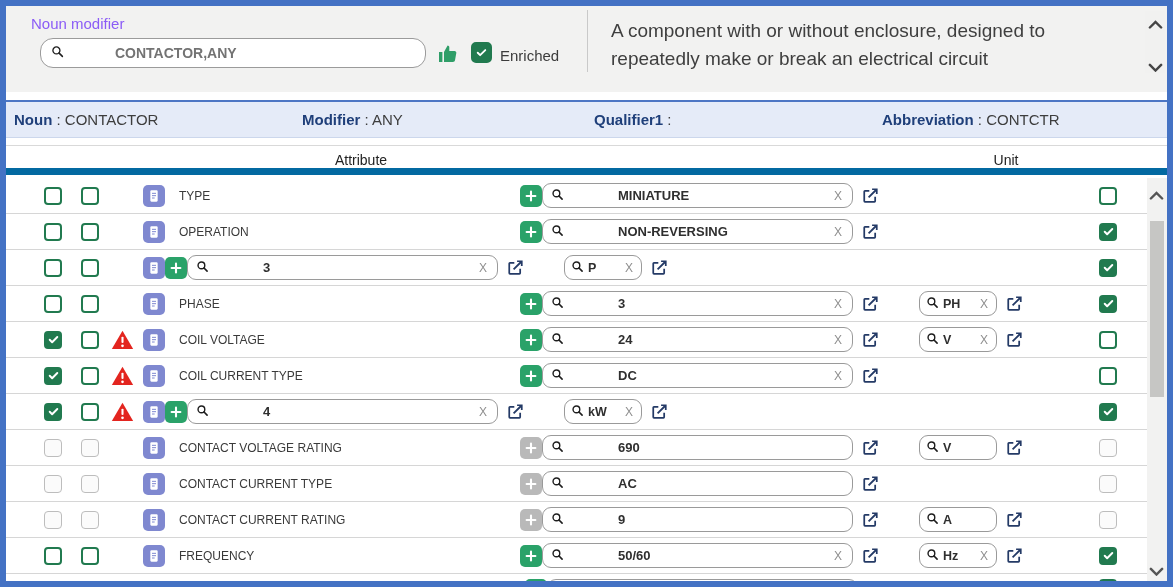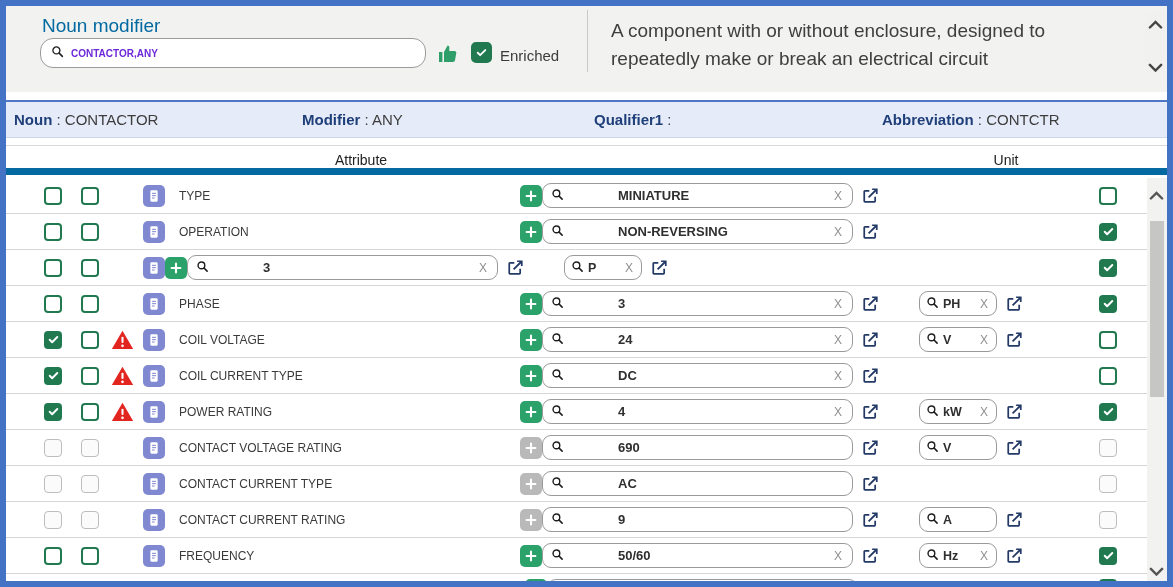--- a/index.html
+++ b/index.html
@@ -5,27 +5,27 @@
   html,body{margin:0;padding:0;background:#fff;}
   *{box-sizing:border-box;}
   .frame{
     position:relative;width:1173px;height:587px;
     border:6px solid var(--accent-blue);
     background:#fff;overflow:hidden;
     font-family:"Liberation Sans", sans-serif;color:#333;
   }
   
   .top{position:absolute;top:0;left:0;right:0;height:86px;background:#f2f2f1;}
-  .nm-label{position:absolute;left:36px;top:9px;font-size:19px;color:#0369a1;}
+  .nm-label{position:absolute;left:25px;top:9px;font-size:15px;color:#8b5cf6;}
   .search-box{
     position:absolute;left:34px;top:32px;width:386px;height:30px;
     background:#fff;border:1px solid #9b9b9b;border-radius:13px;
     display:flex;align-items:center;padding:0 10px;gap:7px;
   }
-  .search-box .val{font-size:10px;font-weight:700;color:#6d28d9;}
+  .search-box .val{font-size:14px;font-weight:700;color:#737373;margin-left:44px;}
   .thumb{position:absolute;left:431px;top:36px;width:24px;height:24px;color:#2f9e68;}
   .encb{position:absolute;left:465px;top:36px;}
   .en-label{position:absolute;left:494px;top:41px;font-size:15px;color:#3c3c3c;}
   .tdivider{position:absolute;left:581px;top:4px;width:1px;height:62px;background:#c9c9c9;}
   .descr{
     position:absolute;left:605px;top:11px;width:500px;
     font-size:19px;line-height:1.45;color:#3f3f3f;
   }
   .dscroll{position:absolute;right:2px;top:5px;width:20px;height:62px;background:#f1f1f0;
     display:flex;flex-direction:column;justify-content:space-between;align-items:center;padding:4px 0;}
@@ -436,21 +436,20 @@
           </svg>
         </span>
         <span class="doc">
           <svg viewBox="0 0 24 24">
             <rect x="6.5" y="3.5" width="11" height="17" rx="1.6" fill="#fff"></rect>
             <line x1="9" y1="8" x2="15" y2="8" stroke="var(--doc-indigo)" stroke-width="1.5"></line>
             <line x1="9" y1="11.5" x2="15" y2="11.5" stroke="var(--doc-indigo)" stroke-width="1.5"></line>
             <line x1="9" y1="15" x2="13" y2="15" stroke="var(--doc-indigo)" stroke-width="1.5"></line>
           </svg>
         </span>
-        <span class="attr">POWER RATING</span>
         <span class="plus">
           <svg viewBox="0 0 24 24">
             <path d="M12 4.5v15M4.5 12h15" stroke="#fff" stroke-width="3.6" stroke-linecap="round"></path>
           </svg>
         </span>
         <div class="vin">
           <span class="mag"><svg viewBox="0 0 24 24">
               <circle cx="10" cy="10" r="6.2" fill="none" stroke="#1d1d1d" stroke-width="2.6"></circle>
               <line x1="14.8" y1="14.8" x2="20.5" y2="20.5" stroke="#1d1d1d" stroke-width="3" stroke-linecap="round"></line>
             </svg></span>

